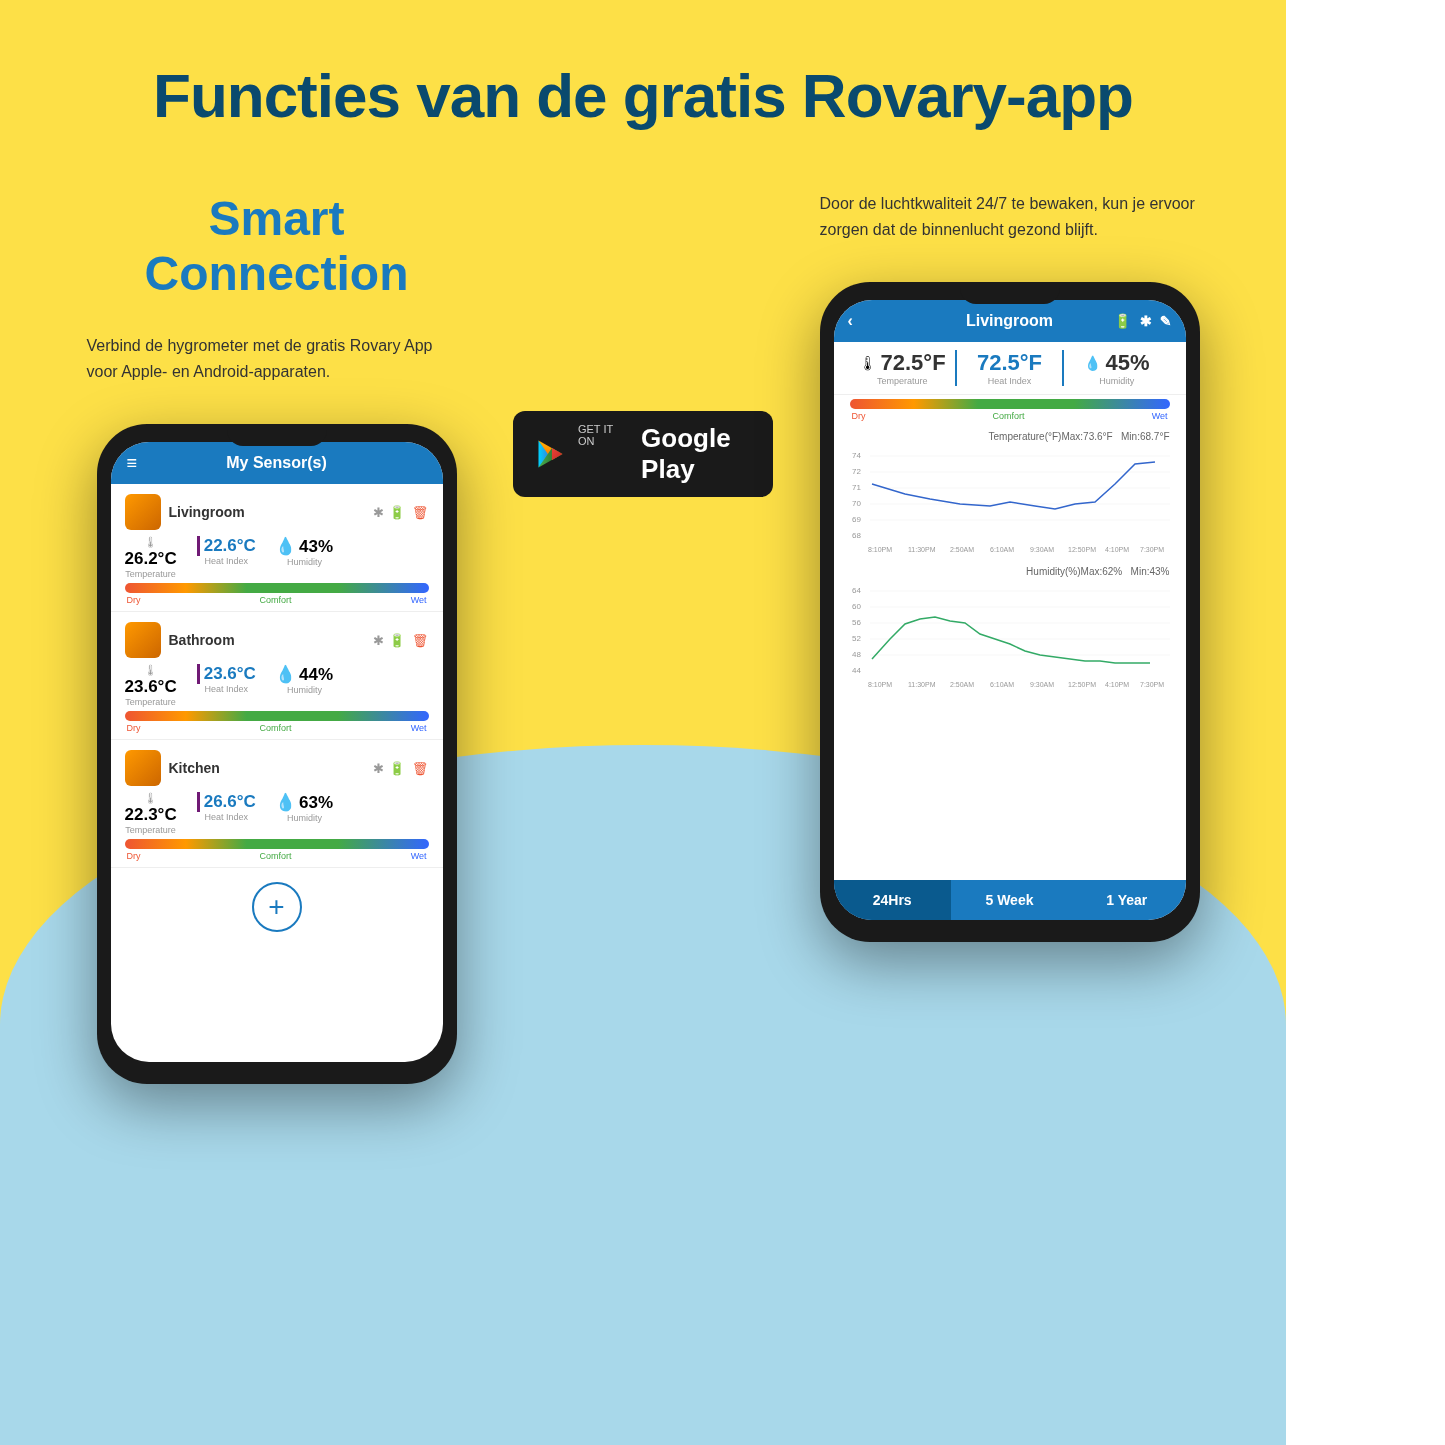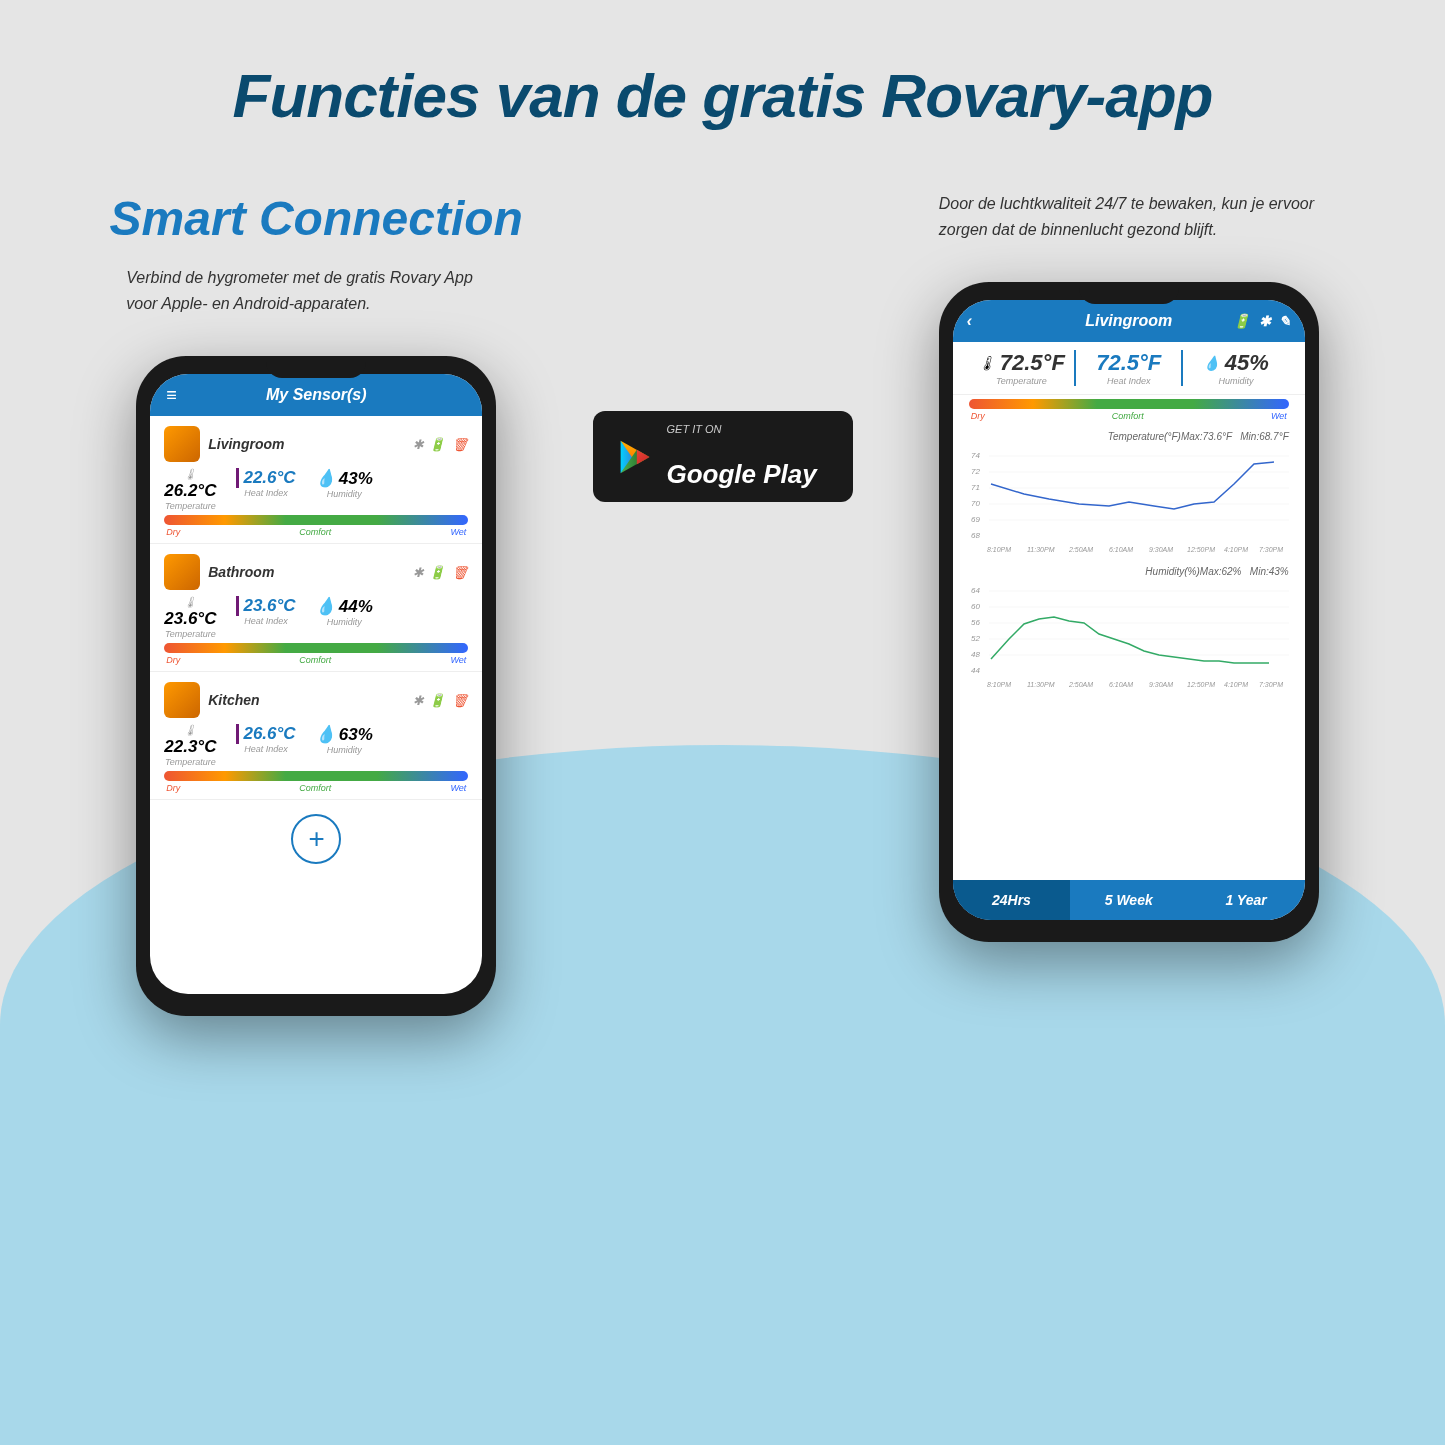--- a/index.html
+++ b/index.html
@@ -5,25 +5,24 @@
     * { margin: 0; padding: 0; box-sizing: border-box; }
     body {
       width: 1445px;
       height: 1445px;
       background: #ffffff;
       font-family: -apple-system, BlinkMacSystemFont, 'Segoe UI', sans-serif;
       overflow: hidden;
     }
 
     .page-container {
-      width: 1445px;
+      width: 1286px;
       height: 1445px;
-      background: #e5e5e5;
+      background: #fde047;
       position: relative;
-      font-style: italic;
     }
 
     
     .blue-arc {
       position: absolute;
       bottom: 0;
       left: 0;
       width: 100%;
       height: 700px;
       background: #a8d8ea;
@@ -59,21 +58,21 @@
       flex: 1;
       display: flex;
       flex-direction: column;
       align-items: center;
     }
 
     .column-title {
       font-size: 48px;
       font-weight: 900;
       color: #1a7abf;
-      margin-bottom: 19px;
+      margin-bottom: 32px;
       text-align: center;
     }
 
     .column-desc {
       font-size: 16px;
       color: #333;
       text-align: left;
       line-height: 1.6;
       margin-bottom: 40px;
       max-width: 380px;
@@ -218,21 +217,21 @@
       color: #fff;
       border-radius: 12px;
       padding: 12px 24px;
       display: flex;
       align-items: center;
       gap: 14px;
       width: 260px;
       cursor: pointer;
     }
 
-    .store-btn-text { display: flex; flex-direction: column; gap: 24px; }
+    .store-btn-text { display: flex; flex-direction: row; gap: 24px; }
     .store-btn-small { font-size: 11px; color: #ccc; }
     .store-btn-big { font-size: 26px; font-weight: 700; }
 
     .play-icon {
       width: 36px;
       height: 36px;
     }
 
     .apple-icon {
       width: 32px;

